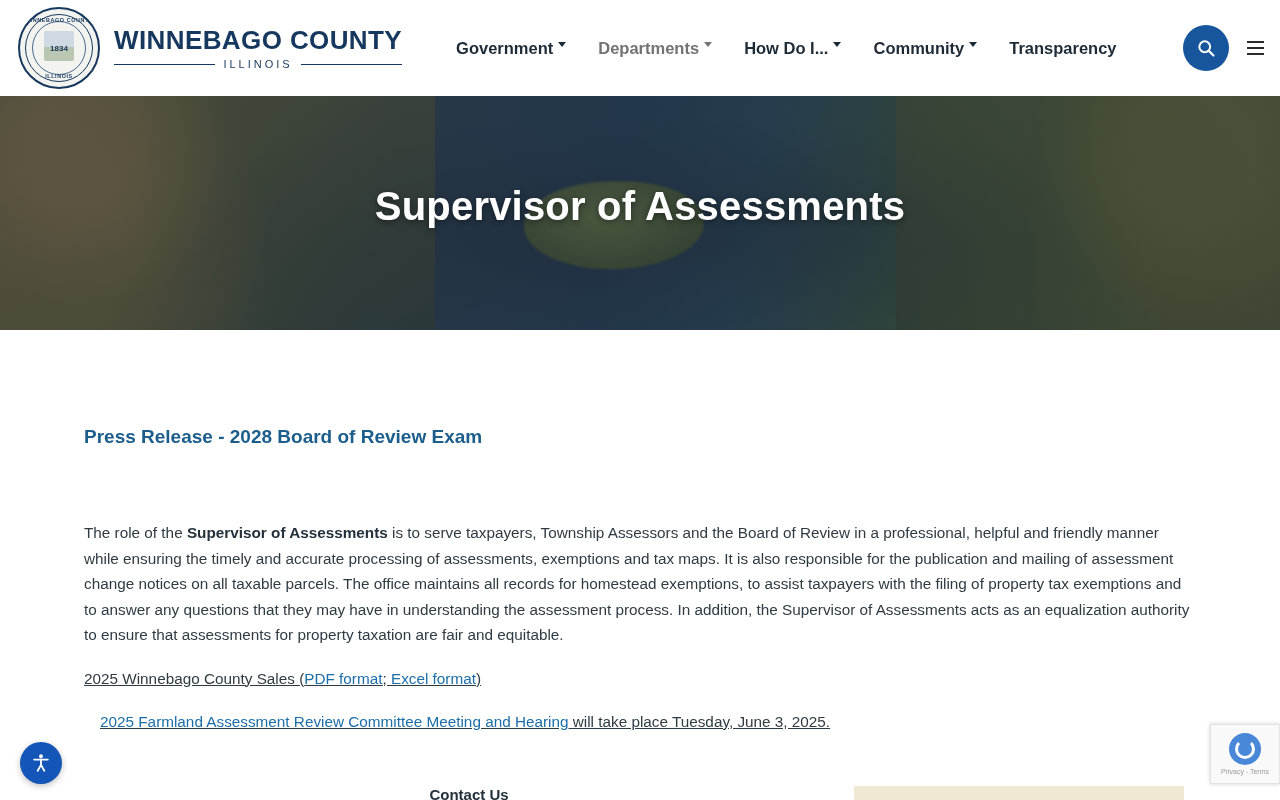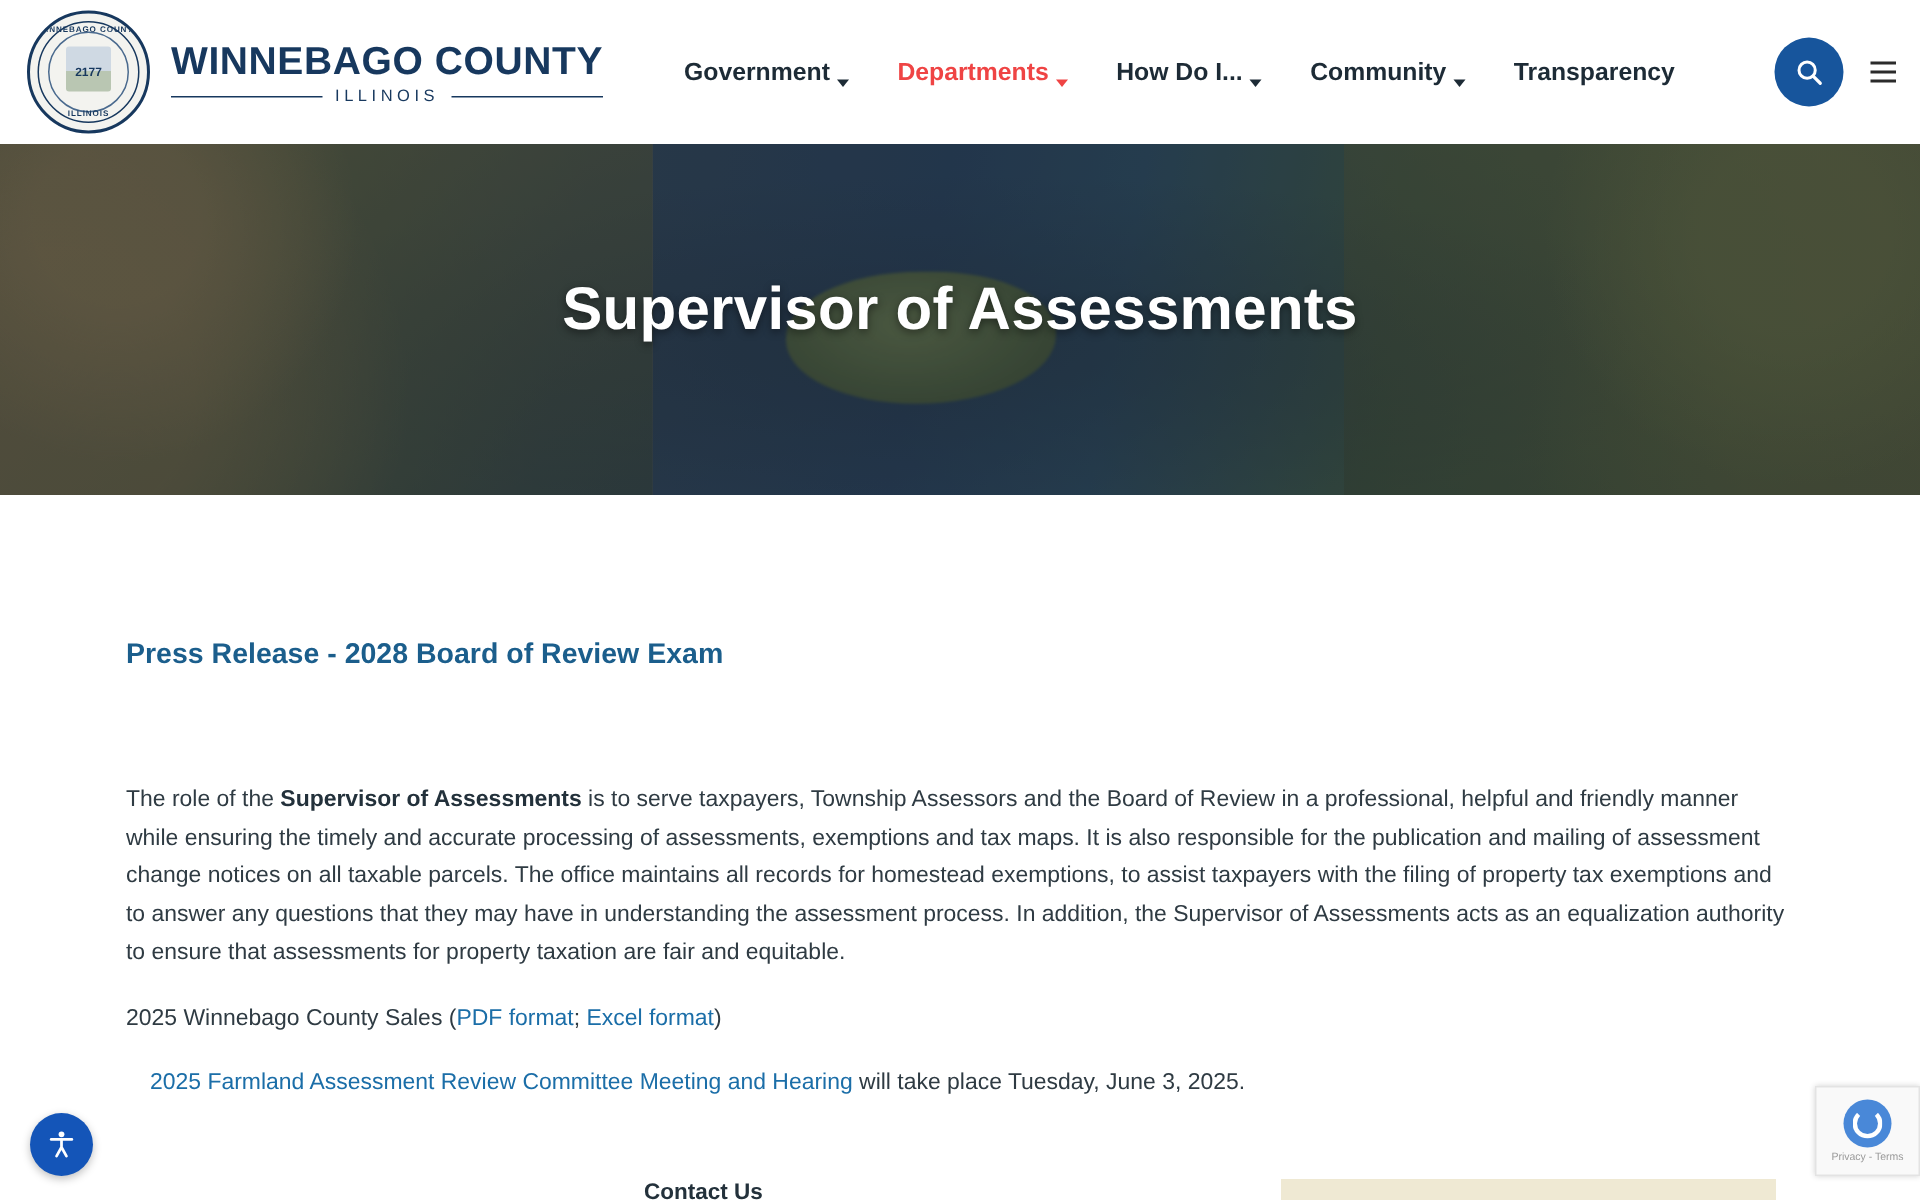--- a/index.html
+++ b/index.html
@@ -102,24 +102,24 @@
     gap: 32px;
     margin-left: 54px;
   }
   .nav-item {
     color: #1d2b36;
     font-size: 16.5px;
     font-weight: bold;
     cursor: pointer;
     white-space: nowrap;
     display: flex;
-    align-items: flex-end;
+    align-items: flex-start;
     gap: 5px;
   }
-  .nav-item.active { color: #ef4444; }
+  .nav-item.active { color: #737373; }
   .caret {
     width: 0; height: 0;
     border-left: 4.5px solid transparent;
     border-right: 4.5px solid transparent;
     border-top: 5px solid currentColor;
     display: inline-block;
     margin-top: 3px;
   }
 
   #header-right {
@@ -229,20 +229,21 @@
     font-size: 15.3px;
     line-height: 25.5px;
     max-width: 1110px;
   }
   #intro-paragraph b { color: #23313b; }
   .body-line {
     margin-top: 18px;
     color: #2f3b43;
     font-size: 15.3px;
     line-height: 25px;
+    text-decoration: underline;
   }
   .inline-link {
     color: #1b6ea8;
     text-decoration: none;
     cursor: pointer;
   }
   #farmland-line .inline-link { color: #1b6ea8; margin-left: 16px; }
 
   #contact-row {
     display: flex;
@@ -318,21 +319,21 @@
 <body>
 
 <div id="site-header">
 
   <div id="brand">
     <div id="seal">
       <div class="ring"></div>
       <div class="ring2"></div>
       <div class="seal-art"></div>
       <div class="seal-top">WINNEBAGO COUNTY</div>
-      <div class="seal-year">2177</div>
+      <div class="seal-year">1834</div>
       <div class="seal-bottom">ILLINOIS</div>
     </div>
     <div id="brand-text">
       <div id="brand-title">WINNEBAGO COUNTY</div>
       <div id="brand-sub">
         <span class="rule"></span>
         <span>ILLINOIS</span>
         <span class="rule"></span>
       </div>
     </div>

